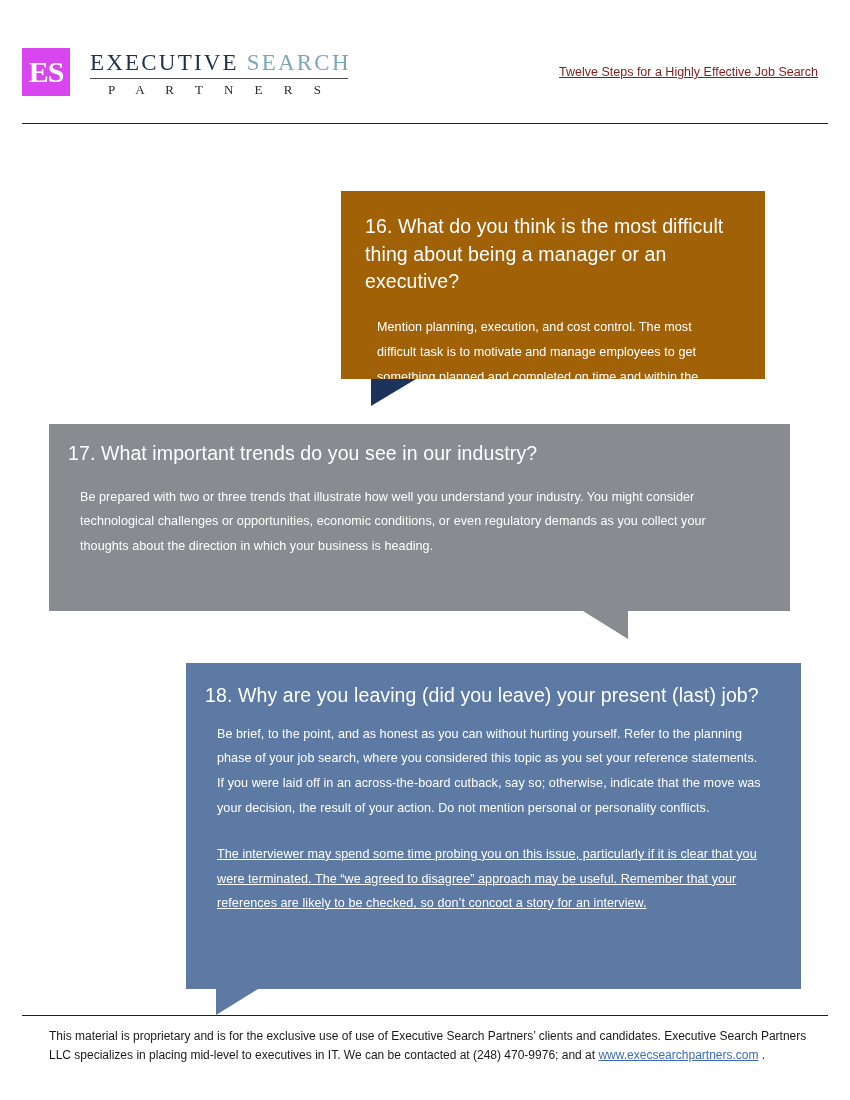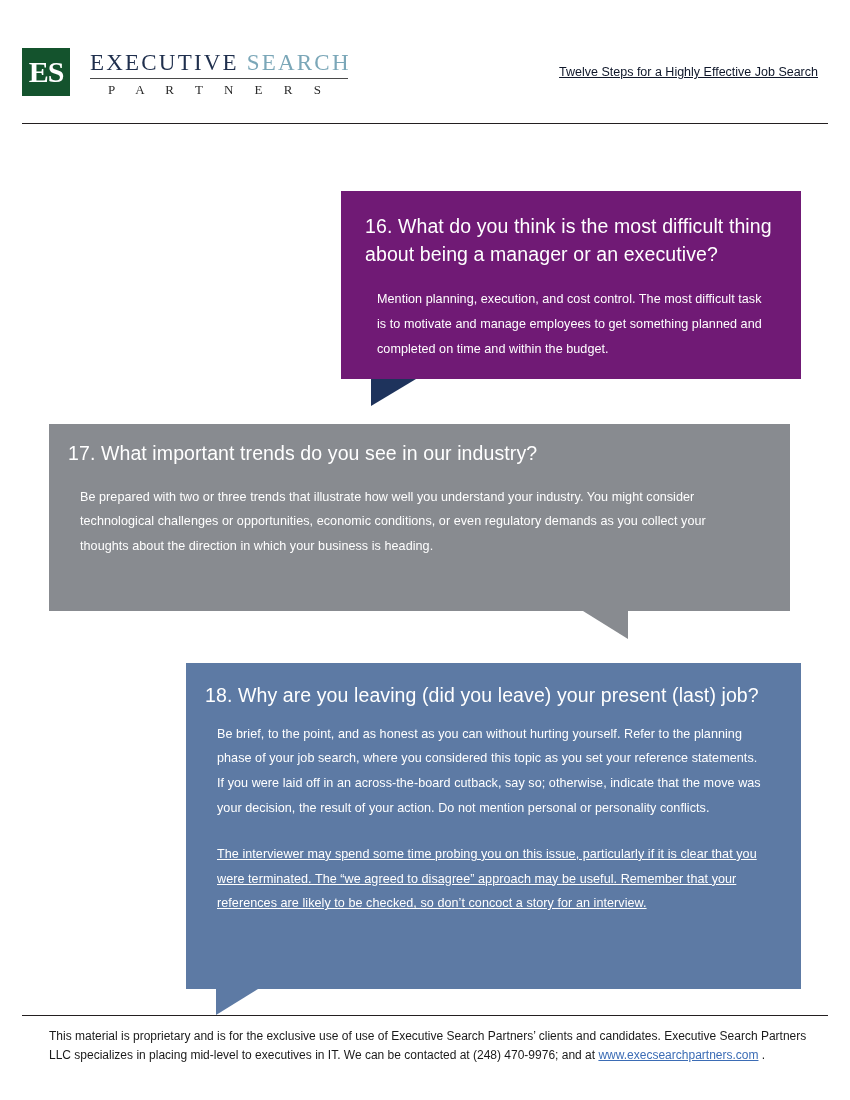--- a/index.html
+++ b/index.html
@@ -27,21 +27,21 @@
   #logo-block {
     position: absolute;
     left: 22px;
     top: 48px;
     display: flex;
     align-items: flex-start;
   }
   #logo-mark {
     width: 48px;
     height: 48px;
-    background: #14532d;
+    background: #d946ef;
     color: #ffffff;
     font-family: "Liberation Serif", serif;
     font-size: 30px;
     font-weight: 700;
     letter-spacing: -1px;
     display: flex;
     align-items: center;
     justify-content: center;
     line-height: 1;
   }
@@ -70,21 +70,21 @@
     color: #2b2b2b;
     text-align: center;
     width: 258px;
     white-space: nowrap;
   }
   #header-doc-title {
     position: absolute;
     right: 32px;
     top: 65px;
     font-size: 12.5px;
-    color: #0f172a;
+    color: #7f1d1d;
     text-decoration: underline;
     white-space: nowrap;
   }
   #header-rule {
     position: absolute;
     left: 22px;
     top: 123px;
     width: 806px;
     border-top: 1.6px solid #231f20;
   }
@@ -115,23 +115,23 @@
   .tail {
     position: absolute;
     width: 0;
     height: 0;
   }
 
   
   #callout-q16 {
     left: 341px;
     top: 191px;
-    width: 460px;
+    width: 424px;
     height: 188px;
-    background: #701a75;
+    background: #a16207;
     padding: 22px 26px 0 24px;
   }
   #callout-q16 .callout-heading { margin-bottom: 19px; }
   #tail-q16 {
     left: 371px;
     top: 379px;
     border-left: 0 solid transparent;
     border-right: 45px solid transparent;
     border-top: 27px solid #1e335c;
   }

